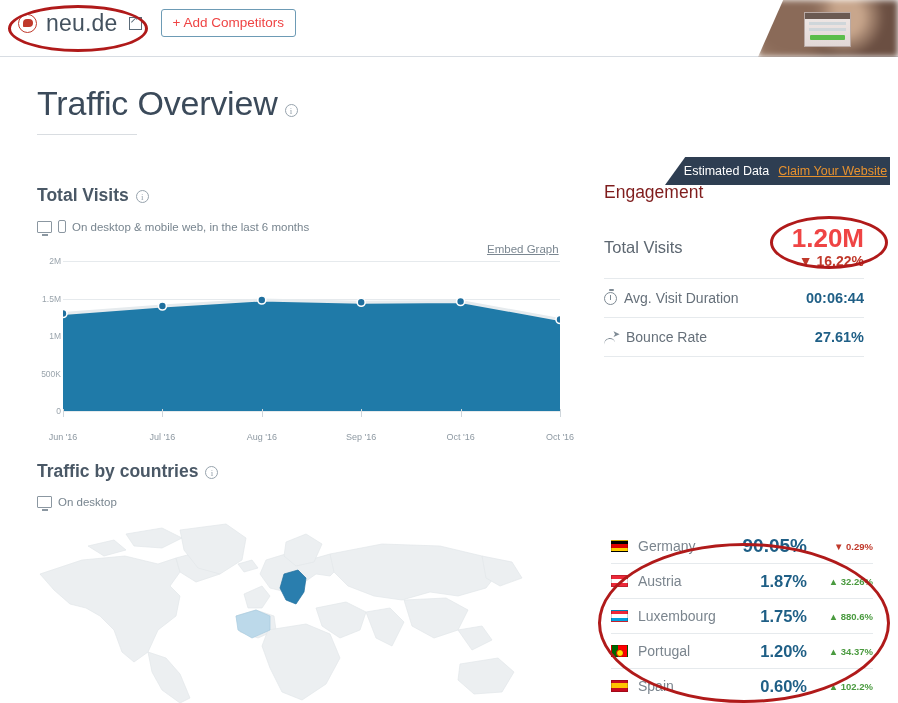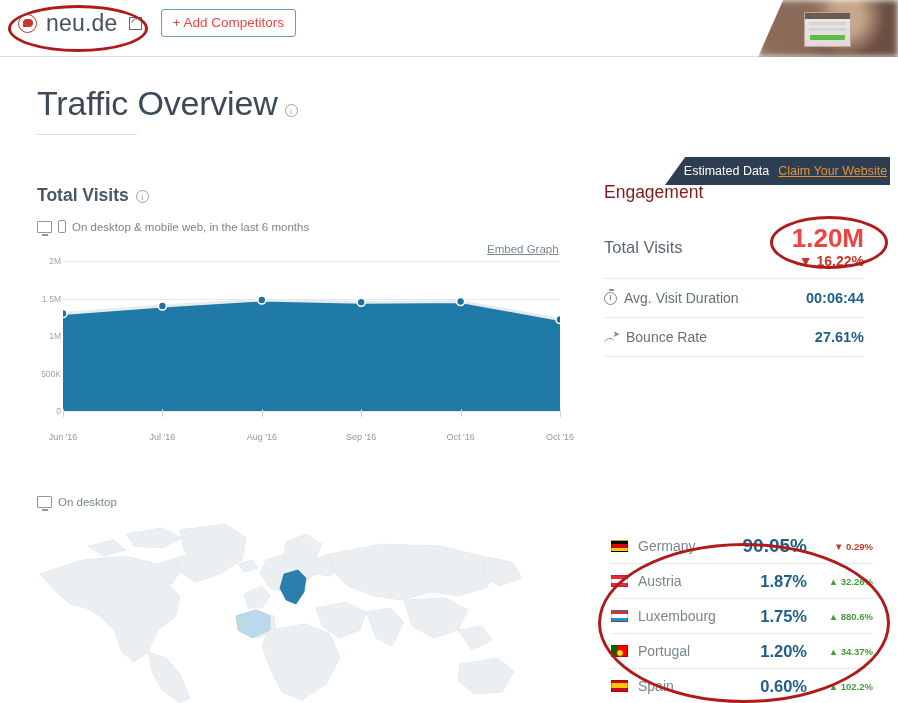--- a/index.html
+++ b/index.html
@@ -275,20 +275,23 @@
         <div class="eng-row">
           <span class="lbl">
             <span class="ico-bounce"></span>
             <span>Bounce Rate</span>
           </span>
           <span class="val">27.61%</span>
         </div>
       </div>
   </div>
 
+  <div id="tbc-head">
+    <span class="sec-head">Traffic by countries</span><i class="info-i">i</i>
+  </div>
   <div id="tbc-sub" class="sub-line">
     <span class="ico-monitor"></span>
     <span>On desktop</span>
   </div>
 
   <div id="map">
     <svg width="560" height="191" viewBox="0 0 560 191">
       <g stroke="#e3e7ea" stroke-width="0.7" fill="#eceff1">
 
         <path d="M10 62 L52 48 L95 44 L128 52 L146 46 L150 60 L140 74 L150 84 L146 104 L128 118 L118 140 L104 150 L92 140 L84 118 L70 104 L56 96 L40 92 L24 78 Z"></path>

